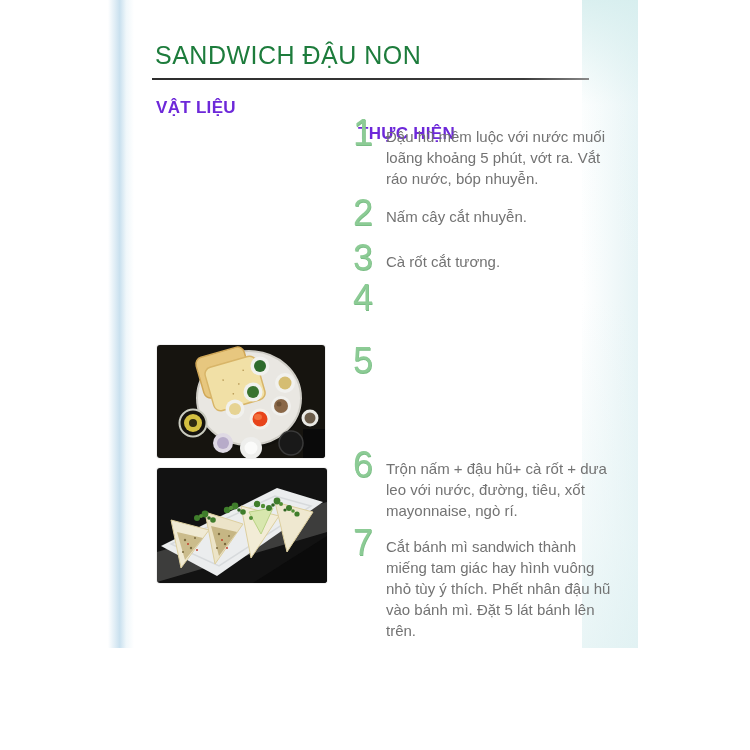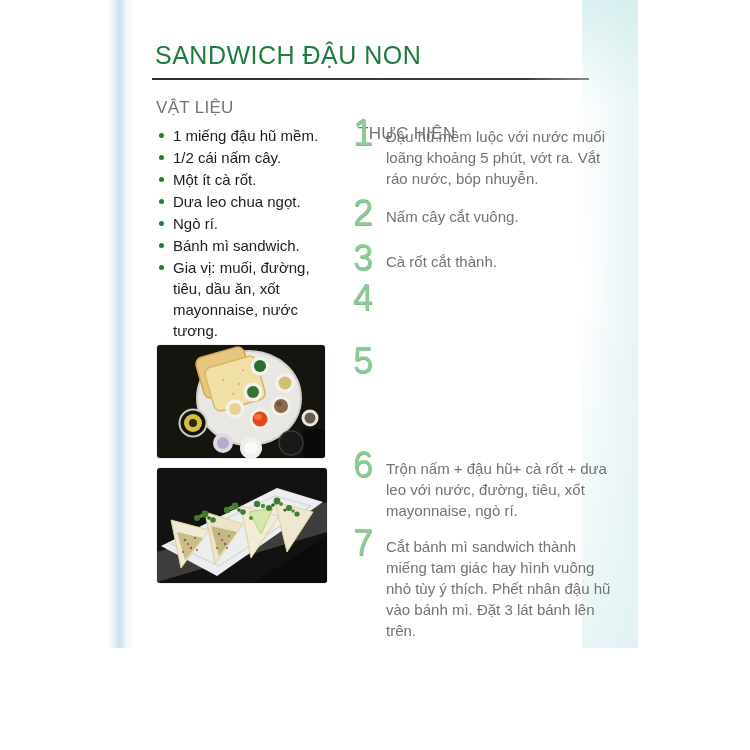--- a/index.html
+++ b/index.html
@@ -46,23 +46,23 @@
     position: absolute;
     left: 152px; top: 78px;
     width: 437px; height: 2px;
     background: linear-gradient(90deg, #2e2e2e 0%, #3a3a3a 85%, #8a8a8a 100%);
   }
 
   .section-heading {
     position: absolute;
     top: 98px;
     font-size: 17px;
-    font-weight: 400;
+    font-weight: 700;
     letter-spacing: 0.3px;
-    color: #737373;
+    color: #6d28d9;
   }
   .heading-ingredients { left: 156px; }
   .heading-steps { left: 358px; margin-top: 26px; }
 
   .ingredient-list {
     position: absolute;
     left: 157px; top: 125px;
     width: 175px;
     list-style: none;
   }
@@ -144,29 +144,20 @@
 
   <div class="spine-shadow"></div>
   <div class="edge-tint"></div>
 
   <h1 class="recipe-title">SANDWICH ĐẬU NON</h1>
   <div class="title-rule"></div>
 
   <h2 class="section-heading heading-ingredients">VẬT LIỆU</h2>
   <h2 class="section-heading heading-steps">THỰC HIỆN</h2>
 
-  <ul class="ingredient-list">
-    <li>1 miếng đậu hũ mềm.</li>
-    <li>1/2 cái nấm cây.</li>
-    <li>Một ít cà rốt.</li>
-    <li>Dưa leo chua ngọt.</li>
-    <li>Ngò rí.</li>
-    <li>Bánh mì sandwich.</li>
-    <li>Gia vị: muối, đường, tiêu, dầu ăn, xốt mayonnaise, nước tương.</li>
-  </ul>
 
   <div class="photo photo-ingredients">
     <svg viewBox="0 0 168 113" xmlns="http://www.w3.org/2000/svg">
       <rect width="168" height="113" fill="#16140f"></rect>
       <rect x="146" y="84" width="22" height="29" fill="#0a0a0a"></rect>
       <ellipse cx="92" cy="56" rx="53" ry="48" fill="#11100c"></ellipse>
       <ellipse cx="92" cy="53" rx="52" ry="47" fill="#e9e7e2"></ellipse>
       <ellipse cx="92" cy="53" rx="52" ry="47" fill="none" stroke="#cfcdc6" stroke-width="2"></ellipse>
 
       <g transform="rotate(-16 70 34)">
@@ -277,39 +268,39 @@
       </g>
     </svg>
   </div>
 
   <div class="step step-1">
     <span class="step-number">1</span>
     <div class="step-text">Đậu hũ mềm luộc với nước muối loãng khoảng 5 phút, vớt ra. Vắt ráo nước, bóp nhuyễn.</div>
   </div>
   <div class="step step-2">
     <span class="step-number">2</span>
-    <div class="step-text">Nấm cây cắt vuông.</div>
+    <div class="step-text">Nấm cây cắt nhuyễn.</div>
   </div>
   <div class="step step-3">
     <span class="step-number">3</span>
-    <div class="step-text">Cà rốt cắt thành.</div>
+    <div class="step-text">Cà rốt cắt tương.</div>
   </div>
   <div class="step step-4">
     <span class="step-number">4</span>
   </div>
   <div class="step step-5">
     <span class="step-number">5</span>
   </div>
   <div class="step step-6">
     <span class="step-number">6</span>
     <div class="step-text">Trộn nấm + đậu hũ+ cà rốt + dưa leo với nước, đường, tiêu, xốt mayonnaise, ngò rí.</div>
   </div>
   <div class="step step-7">
     <span class="step-number">7</span>
-    <div class="step-text">Cắt bánh mì sandwich thành miếng tam giác hay hình vuông nhỏ tùy ý thích. Phết nhân đậu hũ vào bánh mì. Đặt 3 lát bánh lên trên.</div>
+    <div class="step-text">Cắt bánh mì sandwich thành miếng tam giác hay hình vuông nhỏ tùy ý thích. Phết nhân đậu hũ vào bánh mì. Đặt 5 lát bánh lên trên.</div>
   </div>
   <div class="step step-8">
     <span class="step-number">8</span>
   </div>
 
   <div class="page-number">7</div>
 
 </div>
 
 </body></html>

